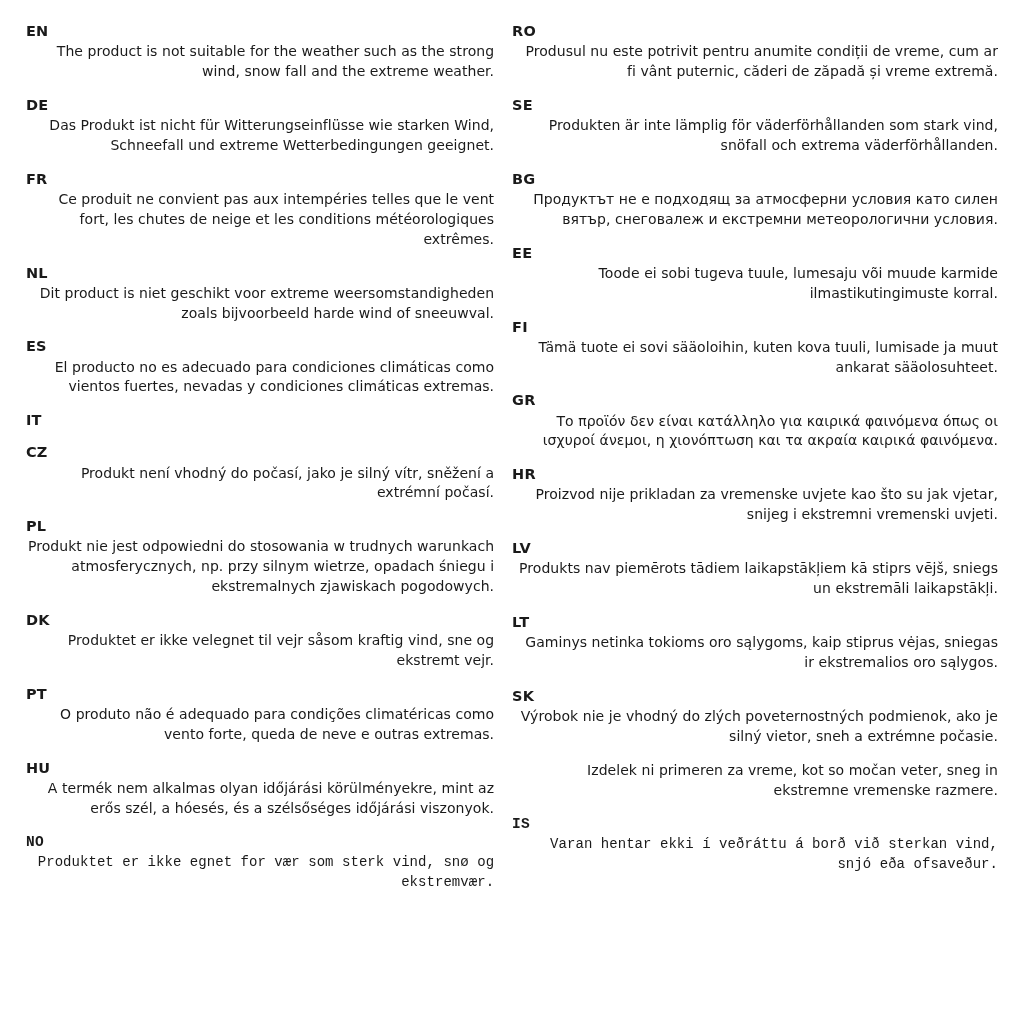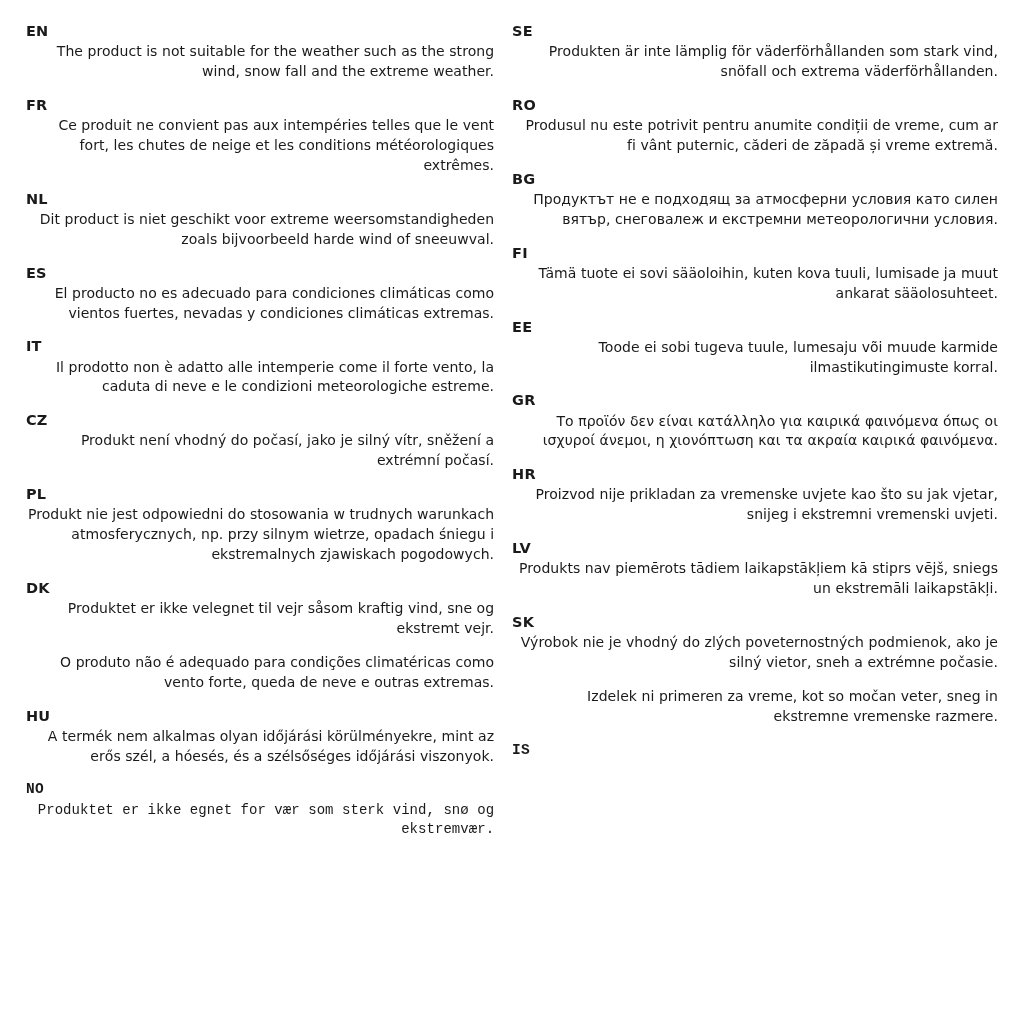--- a/index.html
+++ b/index.html
@@ -64,99 +64,108 @@
 
 <div class="page">
   <div class="columns">
 
     <div class="column left">
       <div class="entry">
         <div class="lang-code">EN</div>
         <div class="lang-text">The product is not suitable for the weather such as the strong wind, snow fall and the extreme weather.</div>
       </div>
       <div class="entry">
+        <div class="lang-code">DE</div>
+        <div class="lang-text">Das Produkt ist nicht für Witterungseinflüsse wie starken Wind, Schneefall und extreme Wetterbedingungen geeignet.</div>
+      </div>
+      <div class="entry">
         <div class="lang-code">FR</div>
         <div class="lang-text">Ce produit ne convient pas aux intempéries telles que le vent fort, les chutes de neige et les conditions météorologiques extrêmes.</div>
       </div>
       <div class="entry">
         <div class="lang-code">NL</div>
         <div class="lang-text">Dit product is niet geschikt voor extreme weersomstandigheden zoals bijvoorbeeld harde wind of sneeuwval.</div>
       </div>
       <div class="entry">
         <div class="lang-code">ES</div>
         <div class="lang-text">El producto no es adecuado para condiciones climáticas como vientos fuertes, nevadas y condiciones climáticas extremas.</div>
       </div>
       <div class="entry">
         <div class="lang-code">IT</div>
-        <div class="lang-text">Il prodotto non è adatto alle intemperie come il forte vento, la caduta di neve e le condizioni meteorologiche estreme.</div>
       </div>
       <div class="entry">
         <div class="lang-code">CZ</div>
         <div class="lang-text">Produkt není vhodný do počasí, jako je silný vítr, sněžení a extrémní počasí.</div>
       </div>
       <div class="entry">
         <div class="lang-code">PL</div>
         <div class="lang-text">Produkt nie jest odpowiedni do stosowania w trudnych warunkach atmosferycznych, np. przy silnym wietrze, opadach śniegu i ekstremalnych zjawiskach pogodowych.</div>
       </div>
       <div class="entry">
         <div class="lang-code">DK</div>
         <div class="lang-text">Produktet er ikke velegnet til vejr såsom kraftig vind, sne og ekstremt vejr.</div>
       </div>
       <div class="entry">
+        <div class="lang-code">PT</div>
         <div class="lang-text">O produto não é adequado para condições climatéricas como vento forte, queda de neve e outras extremas.</div>
       </div>
       <div class="entry">
         <div class="lang-code">HU</div>
         <div class="lang-text">A termék nem alkalmas olyan időjárási körülményekre, mint az erős szél, a hóesés, és a szélsőséges időjárási viszonyok.</div>
       </div>
       <div class="entry">
         <div class="lang-code">NO</div>
         <div class="lang-text">Produktet er ikke egnet for vær som sterk vind, snø og ekstremvær.</div>
       </div>
     </div>
 
     <div class="column right">
       <div class="entry">
+        <div class="lang-code">RO</div>
+        <div class="lang-text">Produsul nu este potrivit pentru anumite condiții de vreme, cum ar fi vânt puternic, căderi de zăpadă și vreme extremă.</div>
+      </div>
+      <div class="entry">
         <div class="lang-code">SE</div>
         <div class="lang-text">Produkten är inte lämplig för väderförhållanden som stark vind, snöfall och extrema väderförhållanden.</div>
-      </div>
-      <div class="entry">
-        <div class="lang-code">RO</div>
-        <div class="lang-text">Produsul nu este potrivit pentru anumite condiții de vreme, cum ar fi vânt puternic, căderi de zăpadă și vreme extremă.</div>
       </div>
       <div class="entry">
         <div class="lang-code">BG</div>
         <div class="lang-text">Продуктът не е подходящ за атмосферни условия като силен вятър, снеговалеж и екстремни метеорологични условия.</div>
       </div>
       <div class="entry">
+        <div class="lang-code">EE</div>
+        <div class="lang-text">Toode ei sobi tugeva tuule, lumesaju või muude karmide ilmastikutingimuste korral.</div>
+      </div>
+      <div class="entry">
         <div class="lang-code">FI</div>
         <div class="lang-text">Tämä tuote ei sovi sääoloihin, kuten kova tuuli, lumisade ja muut ankarat sääolosuhteet.</div>
-      </div>
-      <div class="entry">
-        <div class="lang-code">EE</div>
-        <div class="lang-text">Toode ei sobi tugeva tuule, lumesaju või muude karmide ilmastikutingimuste korral.</div>
       </div>
       <div class="entry">
         <div class="lang-code">GR</div>
         <div class="lang-text">Το προϊόν δεν είναι κατάλληλο για καιρικά φαινόμενα όπως οι ισχυροί άνεμοι, η χιονόπτωση και τα ακραία καιρικά φαινόμενα.</div>
       </div>
       <div class="entry">
         <div class="lang-code">HR</div>
         <div class="lang-text">Proizvod nije prikladan za vremenske uvjete kao što su jak vjetar, snijeg i ekstremni vremenski uvjeti.</div>
       </div>
       <div class="entry">
         <div class="lang-code">LV</div>
         <div class="lang-text">Produkts nav piemērots tādiem laikapstākļiem kā stiprs vējš, sniegs un ekstremāli laikapstākļi.</div>
       </div>
       <div class="entry">
+        <div class="lang-code">LT</div>
+        <div class="lang-text">Gaminys netinka tokioms oro sąlygoms, kaip stiprus vėjas, sniegas ir ekstremalios oro sąlygos.</div>
+      </div>
+      <div class="entry">
         <div class="lang-code">SK</div>
         <div class="lang-text">Výrobok nie je vhodný do zlých poveternostných podmienok, ako je silný vietor, sneh a extrémne počasie.</div>
       </div>
       <div class="entry">
         <div class="lang-text">Izdelek ni primeren za vreme, kot so močan veter, sneg in ekstremne vremenske razmere.</div>
       </div>
       <div class="entry">
         <div class="lang-code">IS</div>
+        <div class="lang-text">Varan hentar ekki í veðráttu á borð við sterkan vind, snjó eða ofsaveður.</div>
       </div>
     </div>
 
   </div>
 </div>
 
 </body></html>

